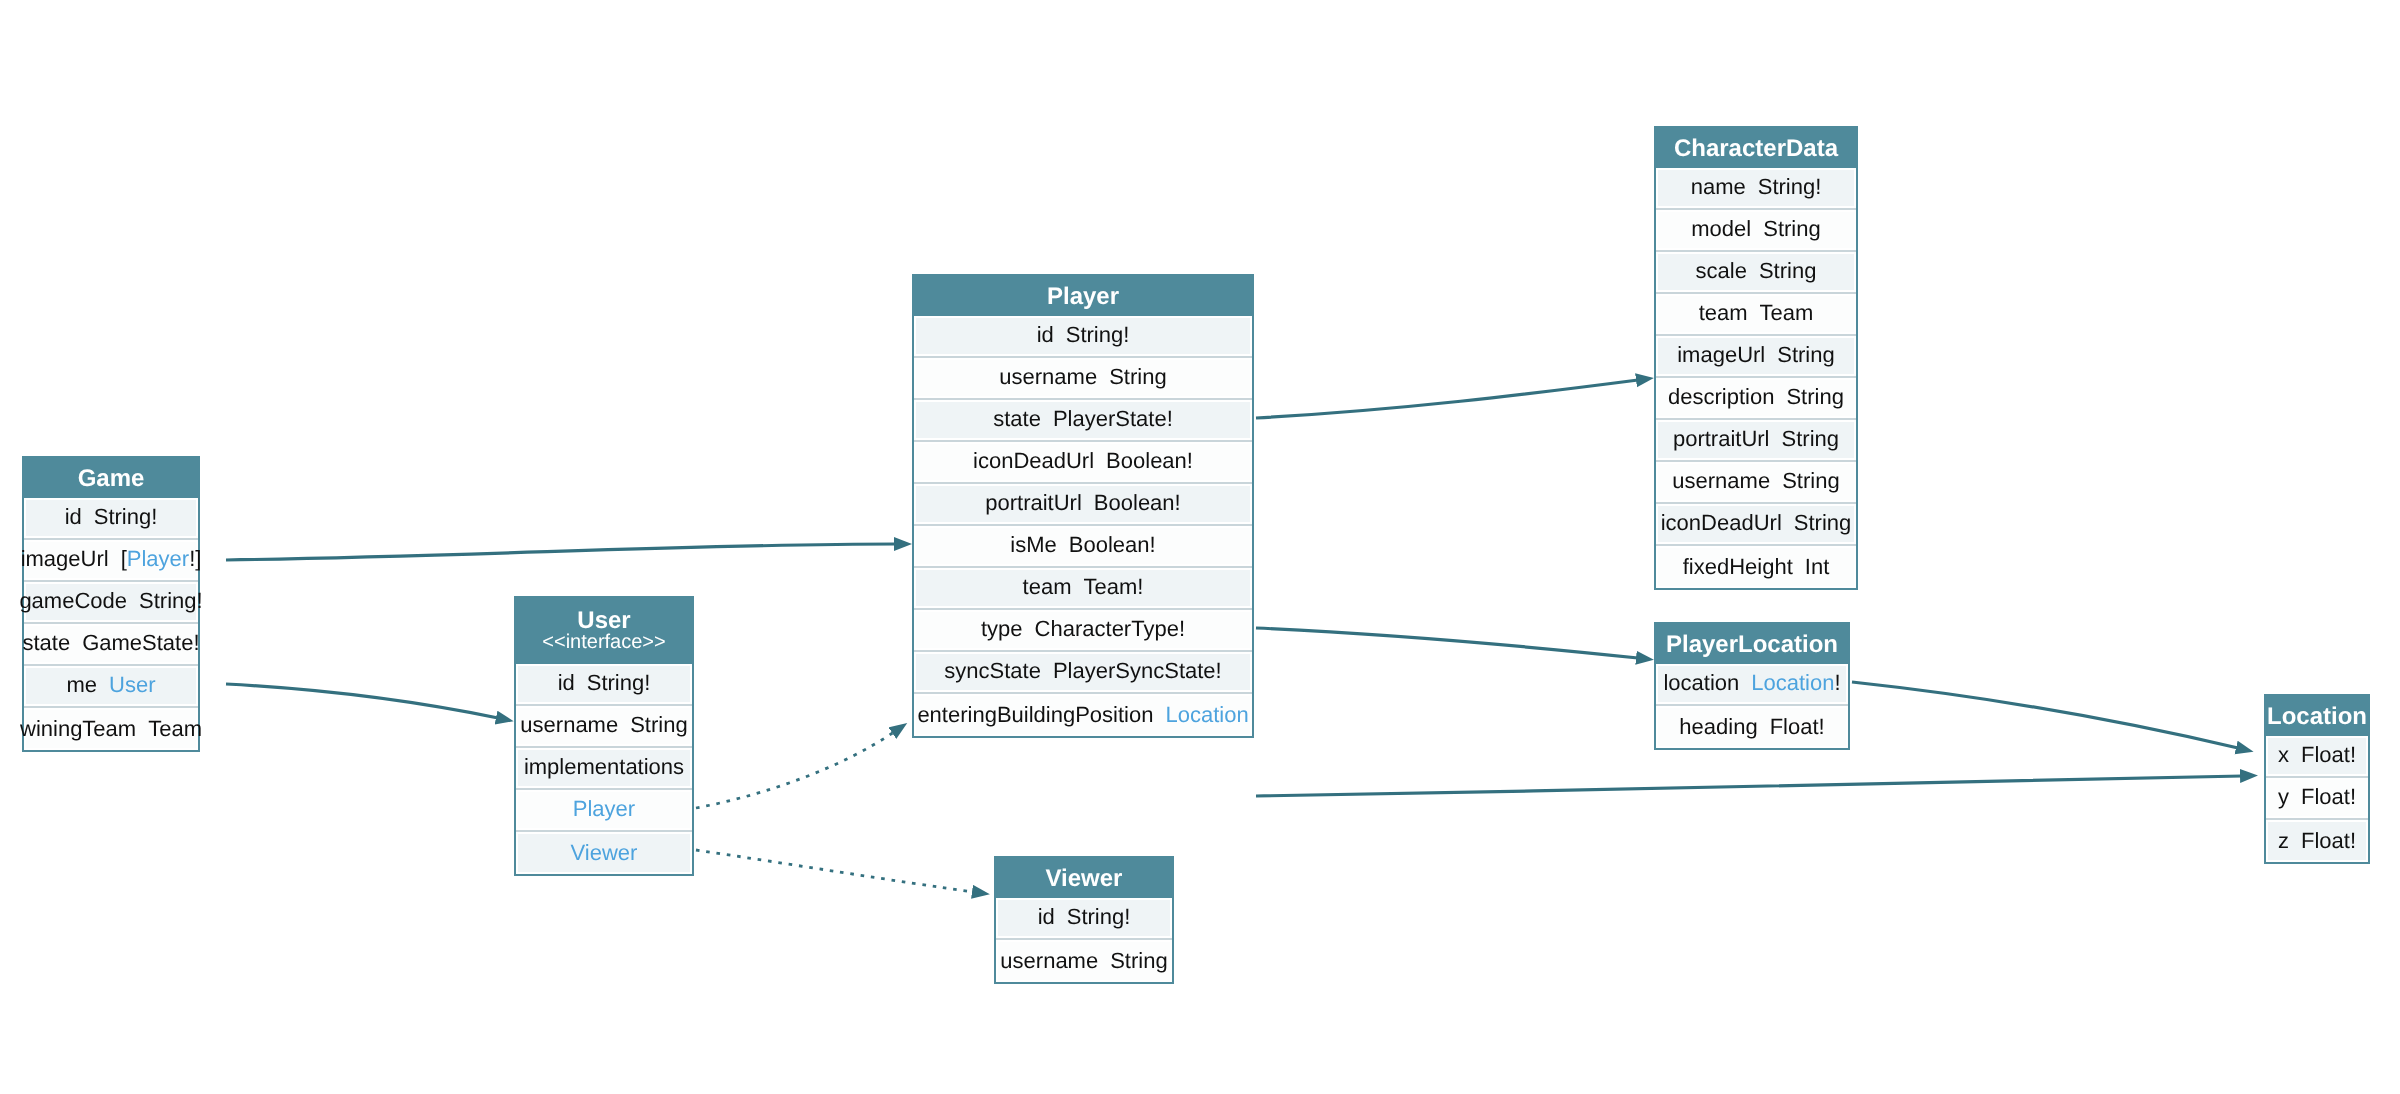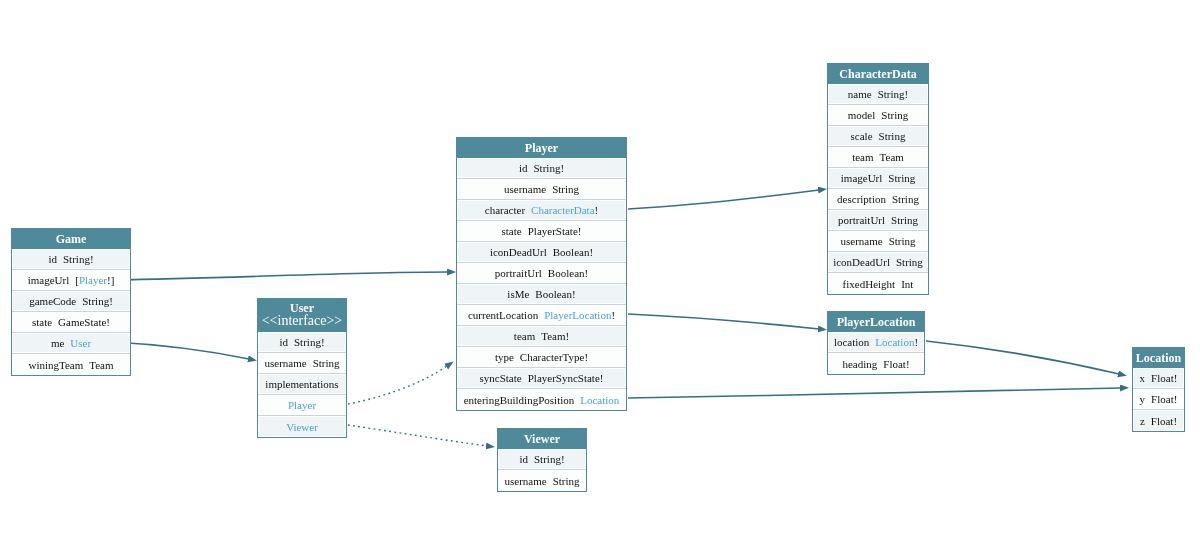--- a/index.html
+++ b/index.html
@@ -14,30 +14,30 @@
     overflow:hidden;
   }
   #stage{position:relative;width:1200px;height:547px;}
   #arrows{position:absolute;left:0;top:0;width:1200px;height:547px;pointer-events:none;}
   .edge{fill:none;stroke:var(--arrow);stroke-width:1.6;marker-end:url(#arrowhead);}
   .edge.dotted{stroke-width:1.4;stroke-dasharray:1.8 3.4;}
   #arrowhead-tri{fill:var(--arrow);}
 
   .entity{
     position:absolute;box-sizing:border-box;
-    border:1px solid var(--border);background:#ffffff;font-family:Liberation Serif, serif;
+    border:1px solid var(--border);background:#ffffff;
   }
   .entity-header{
     background:var(--header-bg);color:var(--header-text);
     height:20px;display:flex;flex-direction:column;align-items:center;justify-content:center;
     text-align:center;line-height:1.05;
   }
   .entity-header.tall{height:33px;}
   .entity-title{font-size:12px;font-weight:bold;white-space:nowrap;}
-  .entity-stereotype{font-size:14px;white-space:nowrap;}
+  .entity-stereotype{font-size:10px;white-space:nowrap;}
   .rows{display:block;}
   .row{
     box-sizing:border-box;height:21px;
     display:flex;align-items:center;justify-content:center;
     padding:0 4px;background:var(--row-bg);
     border-bottom:1px solid var(--row-divider);
     box-shadow:inset 0 0 0 1px #ffffff;
     font-size:11px;white-space:nowrap;
   }
   .row:nth-child(odd){background:var(--row-alt-bg);}
@@ -59,21 +59,21 @@
   <path d="M113,280 C240,278 350,272 448,272" class="edge solid"></path>
       <path d="M113,342 C170,345 215,352 249,359" class="edge solid"></path>
       <path d="M628,209 C700,205 765,197 819,190" class="edge solid"></path>
       <path d="M628,314 C695,317 762,323 819,329" class="edge solid"></path>
       <path d="M628,398 C800,395 1000,391 1121,388" class="edge solid"></path>
       <path d="M926,341 C1000,349 1068,362 1119,374" class="edge solid"></path>
       <path d="M348,404 C385,397 422,383 447,366" class="edge dotted"></path>
       <path d="M348,425 C395,432 450,441 487,446" class="edge dotted"></path>
     </svg>
 
-<div class="entity" style="left: 11px; top: 228px; width: 120px;">
+<div class="entity" style="left: 11px; top: 228px; width: 89px;">
       <div class="entity-header">
         <div class="entity-title">Game</div>
       </div>
       <div class="rows">
         <div class="row">
           <span class="fname">id</span>
           <span class="ftype"><span>String!</span></span>
         </div>
         <div class="row">
           <span class="fname">imageUrl</span>
@@ -129,44 +129,36 @@
       <div class="rows">
         <div class="row">
           <span class="fname">id</span>
           <span class="ftype"><span>String!</span></span>
         </div>
         <div class="row">
           <span class="fname">username</span>
           <span class="ftype"><span>String</span></span>
         </div>
         <div class="row">
-          <span class="fname">character</span>
-          <span class="ftype"><span class="link">CharacterData</span><span>!</span></span>
-        </div>
-        <div class="row">
           <span class="fname">state</span>
           <span class="ftype"><span>PlayerState!</span></span>
         </div>
         <div class="row">
           <span class="fname">iconDeadUrl</span>
           <span class="ftype"><span>Boolean!</span></span>
         </div>
         <div class="row">
           <span class="fname">portraitUrl</span>
           <span class="ftype"><span>Boolean!</span></span>
         </div>
         <div class="row">
           <span class="fname">isMe</span>
           <span class="ftype"><span>Boolean!</span></span>
         </div>
         <div class="row">
-          <span class="fname">currentLocation</span>
-          <span class="ftype"><span class="link">PlayerLocation</span><span>!</span></span>
-        </div>
-        <div class="row">
           <span class="fname">team</span>
           <span class="ftype"><span>Team!</span></span>
         </div>
         <div class="row">
           <span class="fname">type</span>
           <span class="ftype"><span>CharacterType!</span></span>
         </div>
         <div class="row">
           <span class="fname">syncState</span>
           <span class="ftype"><span>PlayerSyncState!</span></span>

